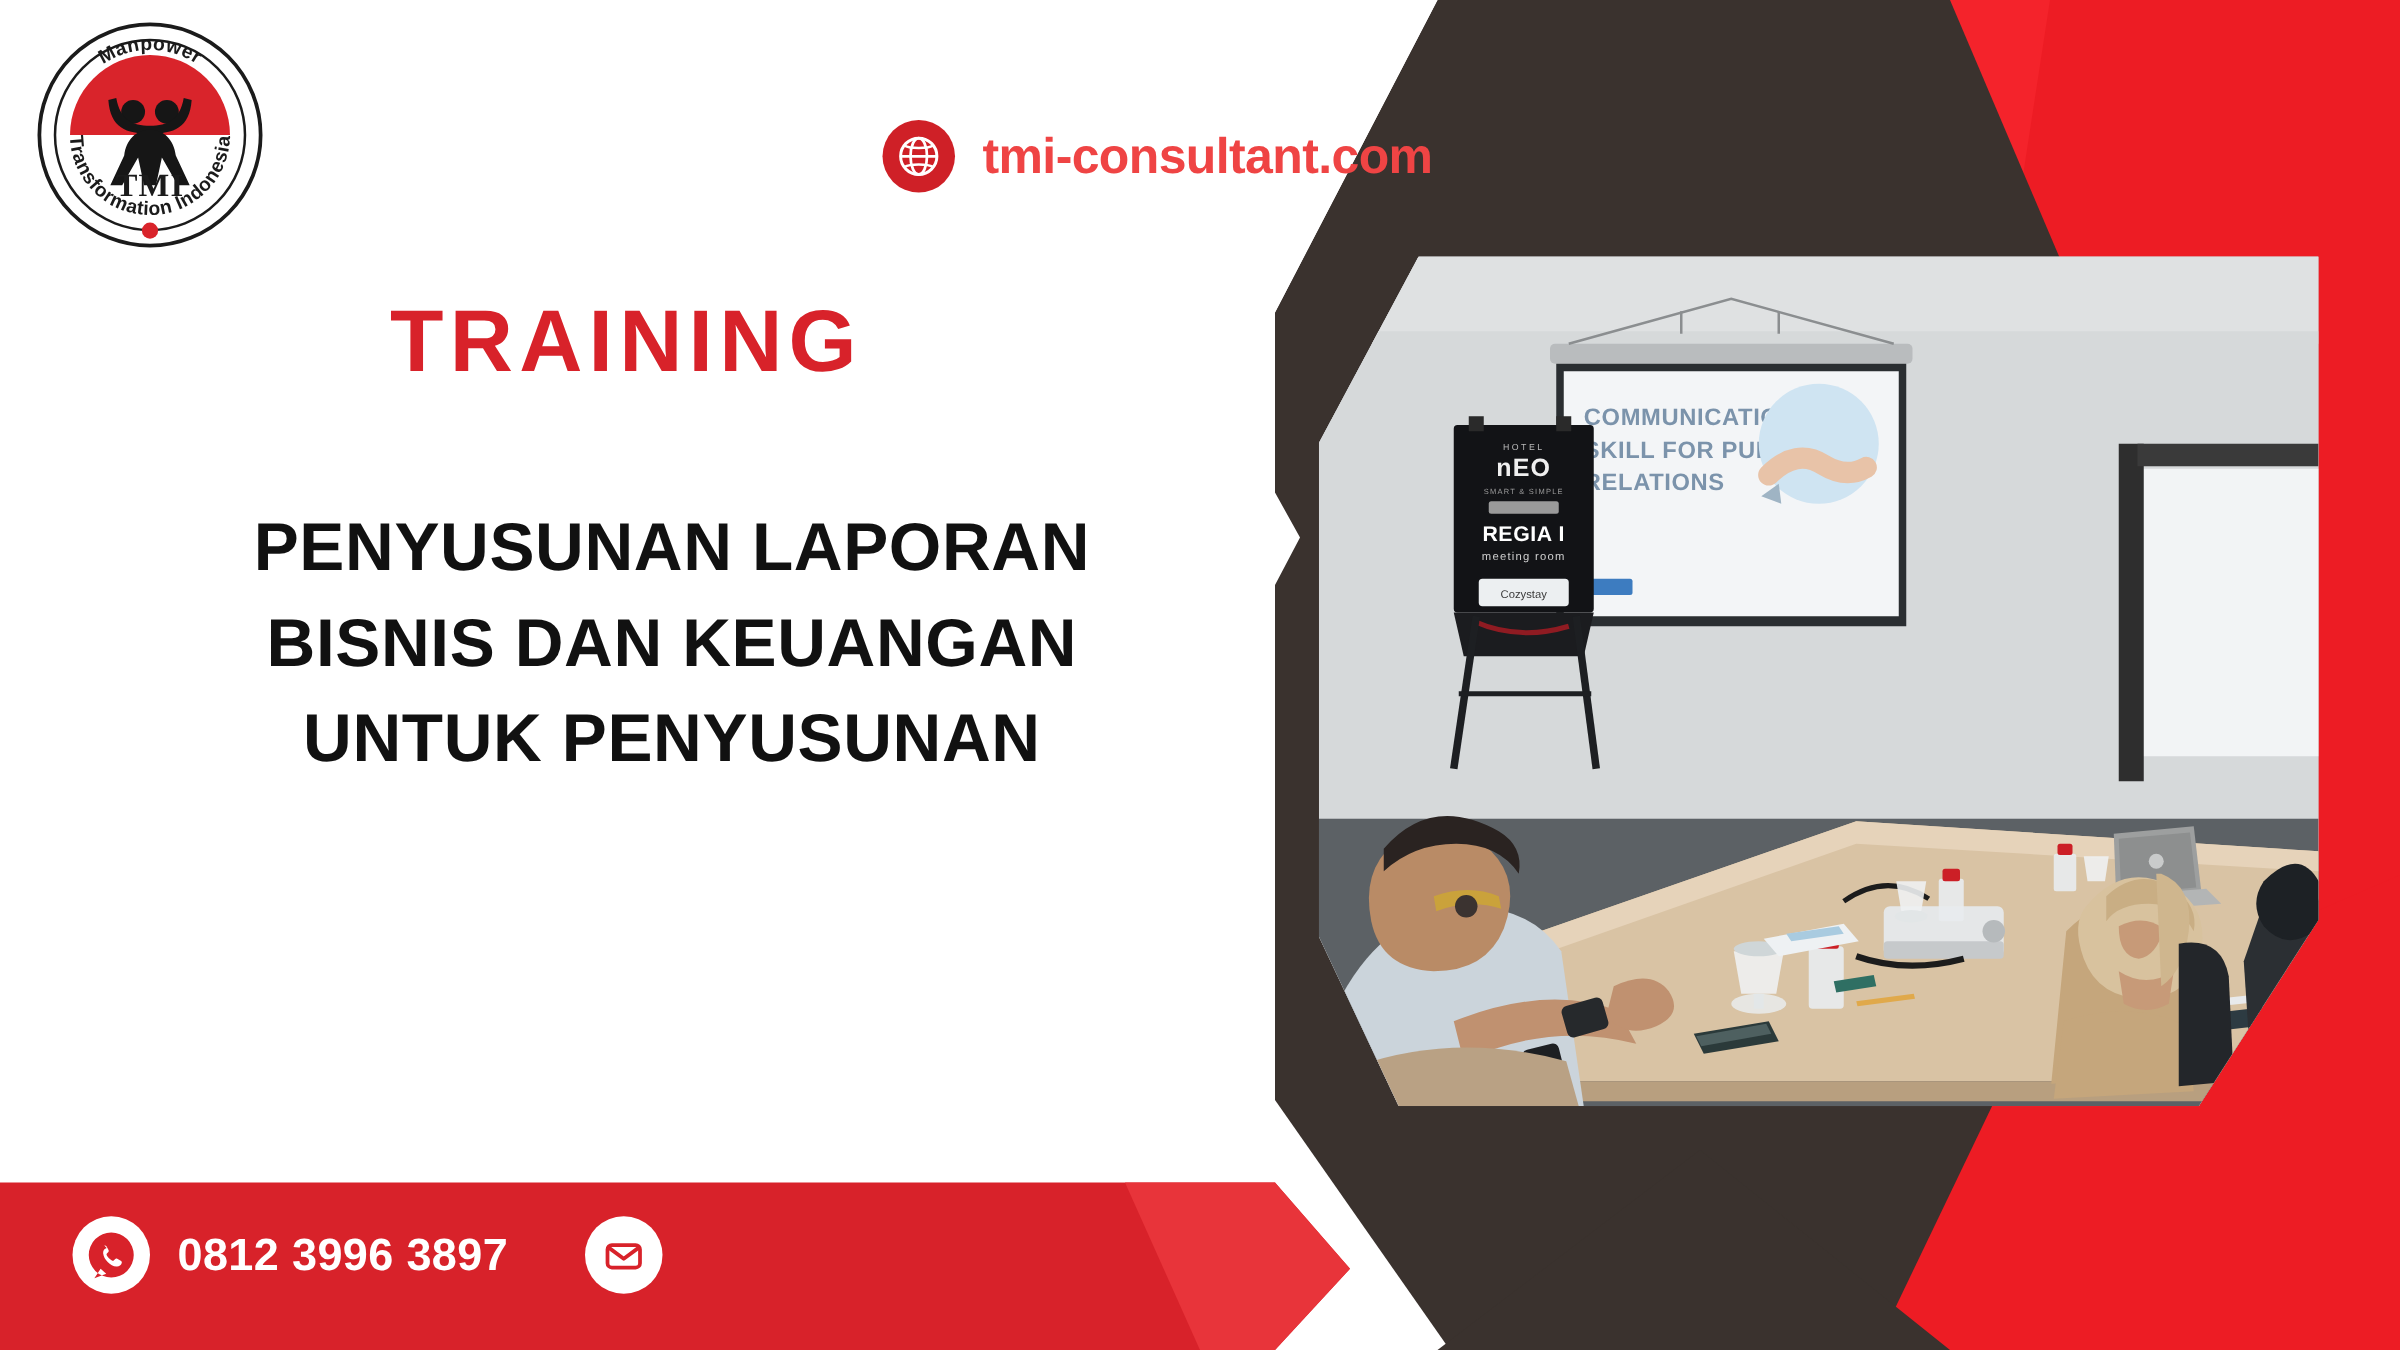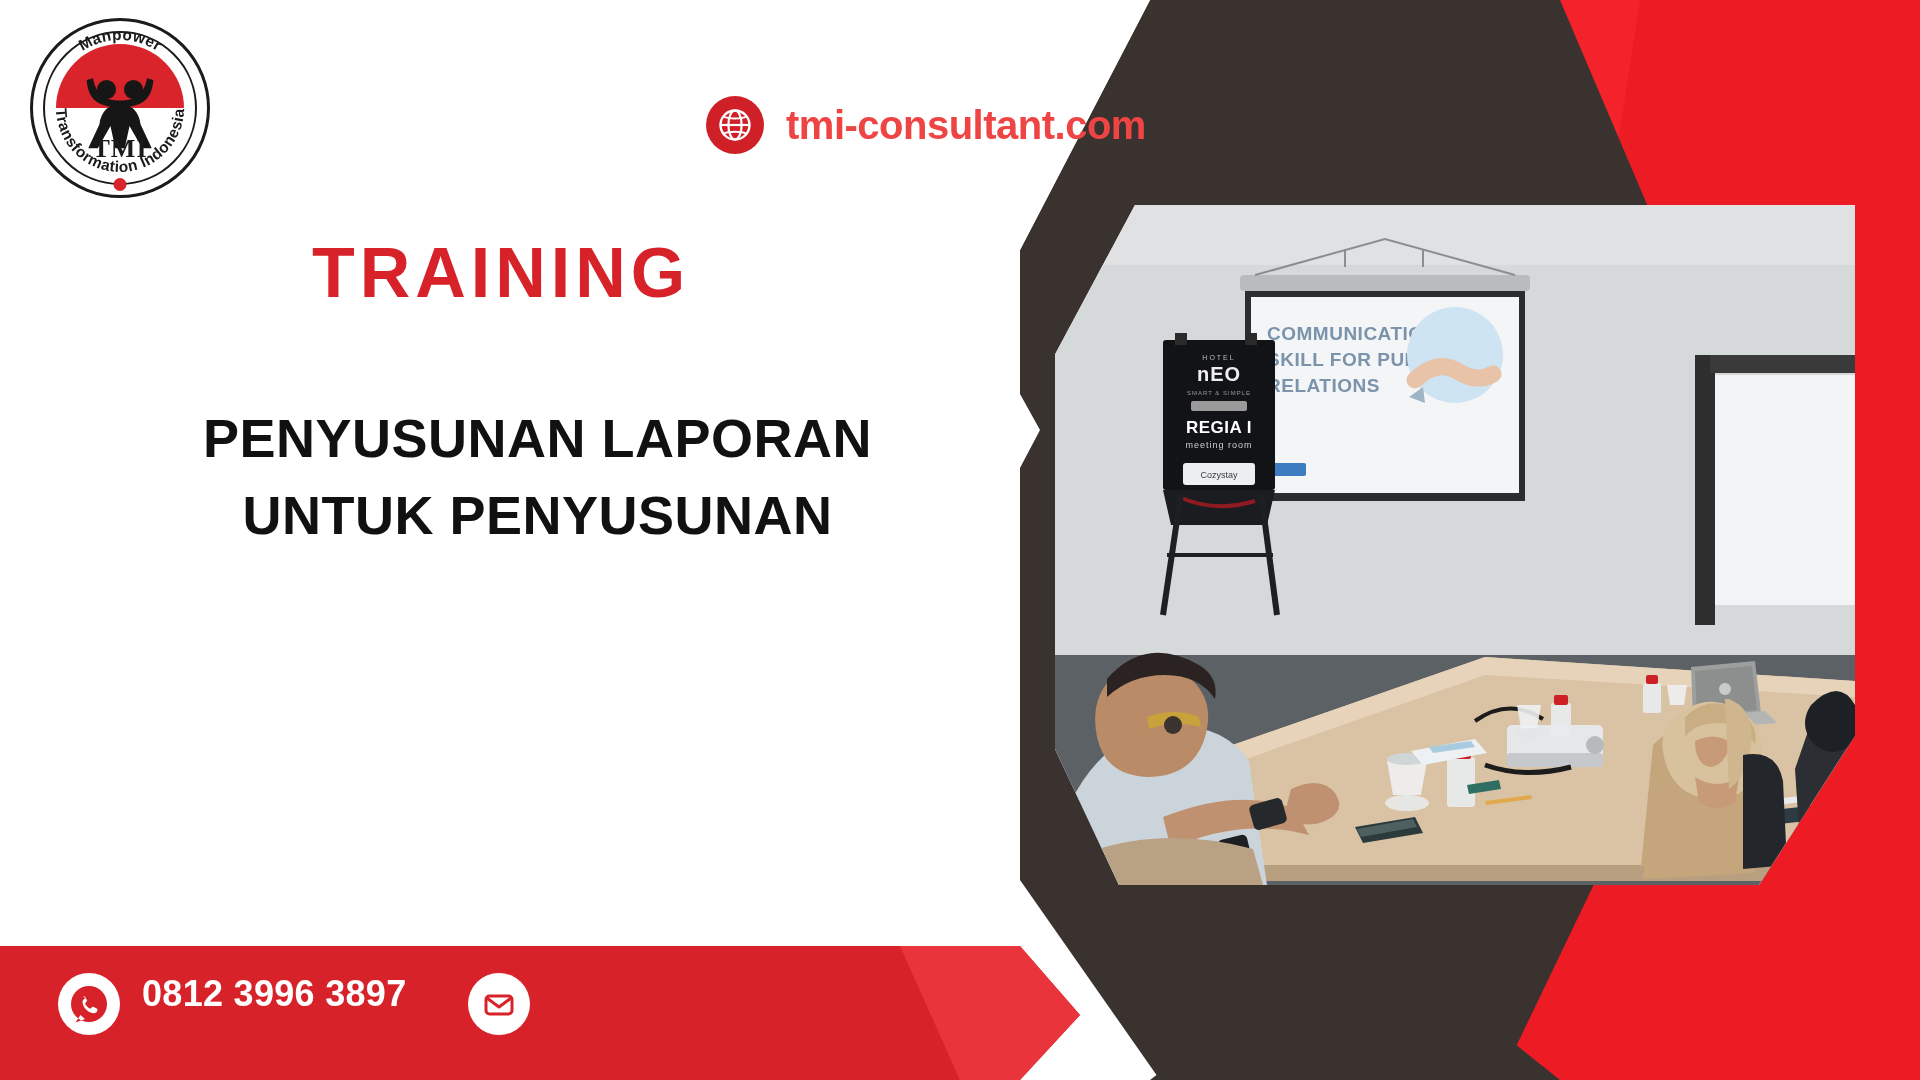--- a/index.html
+++ b/index.html
@@ -27,21 +27,21 @@
   .web-url{font-size:40px;font-weight:bold;color:#ef4444;letter-spacing:-0.5px;white-space:nowrap;}
 
   
   .headline{position:absolute;left:312px;top:238px;font-size:70px;font-weight:bold;color:#d8222a;letter-spacing:5px;line-height:1;}
   .subhead{position:absolute;left:0px;top:400px;width:1060px;text-align:center;color:#111111;}
   .subhead .l{display:block;font-size:54px;font-weight:bold;letter-spacing:0.5px;line-height:1.42;white-space:nowrap;margin-left:15px;}
 
   
   .footer{position:absolute;left:0;bottom:0;width:1920px;height:170px;}
   .footer-content{position:absolute;left:0;bottom:28px;width:1100px;height:96px;display:flex;align-items:center;gap:62px;padding-left:58px;box-sizing:border-box;}
-  .contact{display:flex;align-items:flex-start;gap:22px;}
+  .contact{display:flex;align-items:center;gap:22px;}
   .cbadge{width:62px;height:62px;border-radius:50%;background:#ffffff;display:flex;align-items:center;justify-content:center;flex:0 0 auto;}
   .ctext{font-size:36px;font-weight:bold;color:#ffffff;white-space:nowrap;letter-spacing:0.3px;}
 
   
   .photo-frame{position:absolute;left:1055px;top:205px;width:800px;height:680px;
     clip-path:polygon(10% 0%,100% 0%,100% 78%,88% 100%,8% 100%,0% 80%,0% 22%);
     overflow:hidden;background:#cfd2d4;}
   .room{position:absolute;inset:0;}
 </style>
 </head>
@@ -106,20 +106,21 @@
         <path d="M8.6 28.5 C13 26 27 26 31.4 28.5" fill="none" stroke="#ffffff" stroke-width="2"></path>
       </svg>
     </div>
     <div class="web-url">tmi-consultant.com</div>
   </div>
 
   <div class="headline">TRAINING</div>
 
   <div class="subhead">
     <span class="l">PENYUSUNAN LAPORAN</span>
+    <span class="l">BISNIS DAN KEUANGAN</span>
     <span class="l">UNTUK PENYUSUNAN</span>
   </div>
 
   <div class="footer-content">
     <div class="contact">
       <div class="cbadge">
         <svg viewBox="0 0 44 44" width="44" height="44">
           <path d="M22 4 A18 18 0 1 0 22 40 A18 18 0 0 0 22 4 Z M8.5 40.5 L13.5 33 L18 37 Z" fill="#d8222a"></path>
           <circle cx="22" cy="22" r="15.6" fill="none" stroke="#d8222a" stroke-width="0"></circle>
           <path d="M16.4 14.4 c0.7-0.2 1.5 0 1.9 0.8 l1.5 2.8 c0.3 0.6 0.2 1.3-0.3 1.8 l-1 1 c-0.3 0.3-0.4 0.8-0.2 1.2 c0.9 1.9 2.6 3.6 4.5 4.5 c0.4 0.2 0.9 0.1 1.2-0.2 l1-1 c0.5-0.5 1.2-0.6 1.8-0.3 l2.8 1.5 c0.8 0.4 1 1.2 0.8 1.9 c-0.5 1.8-2.3 3-4.2 2.8 c-5-0.5-10.2-5.7-10.7-10.7 c-0.2-1.9 1-3.7 2.9-4.1 Z" fill="#ffffff"></path>

